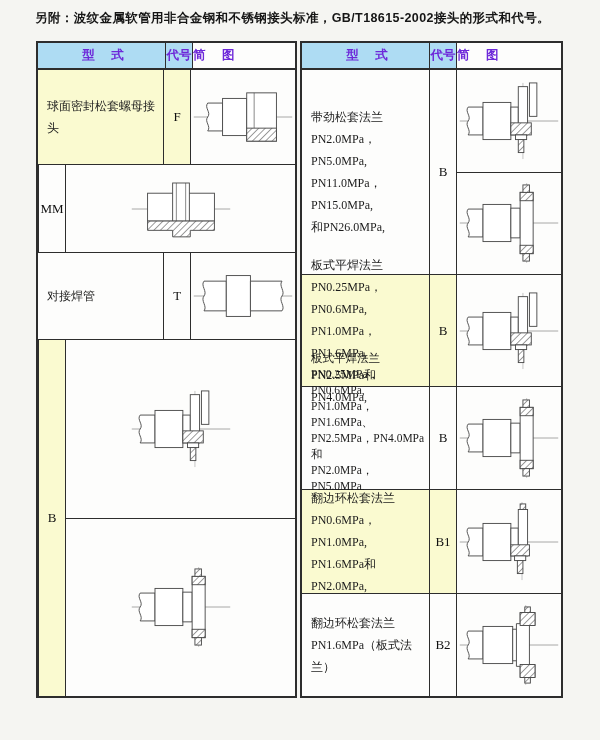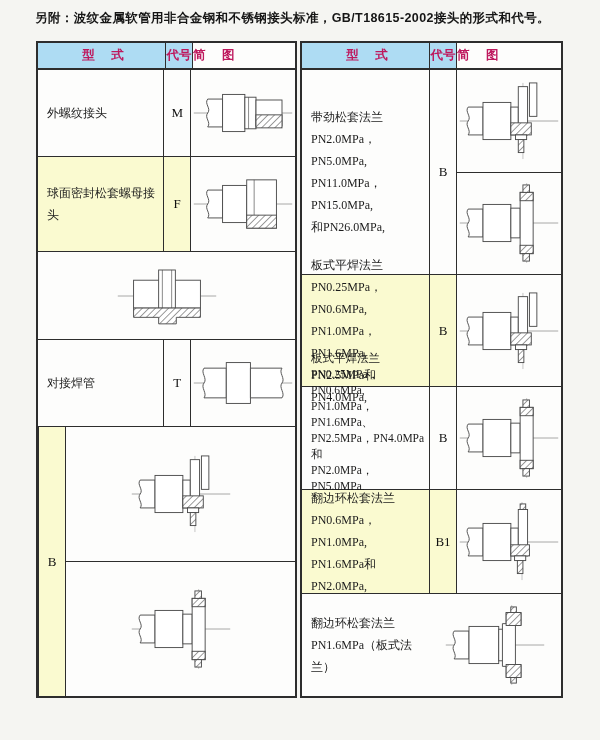--- a/index.html
+++ b/index.html
@@ -20,21 +20,21 @@
     box-sizing:border-box;display:flex;flex-direction:column;
   }
   #tbl-left{left:36px;width:261px;}
   #tbl-right{left:300px;width:263px;}
   .hrow{
     display:flex;height:27px;flex:none;
     background:#aedcf3;border-bottom:2px solid #2d2d2d;box-sizing:border-box;
   }
   .hcell{
     display:flex;align-items:center;justify-content:center;
-    font-size:12.5px;font-weight:700;color:#be185d;letter-spacing:2px;
+    font-size:12.5px;font-weight:700;color:#6d28d9;letter-spacing:2px;
     box-sizing:border-box;
   }
   .row{display:flex;flex:none;border-bottom:1px solid #2d2d2d;box-sizing:border-box;}
   .row:last-child{border-bottom:none;flex:1;}
   .c1{width:127px;box-sizing:border-box;display:flex;flex-direction:column;justify-content:center;padding:4px 4px 4px 9px;}
   .c2{width:28px;box-sizing:border-box;border-left:1px solid #2d2d2d;border-right:1px solid #2d2d2d;
       display:flex;align-items:center;justify-content:center;}
   .c3{flex:1;box-sizing:border-box;display:flex;flex-direction:column;align-items:stretch;justify-content:center;background:#fdfdfc;}
   .hl{background:#fafad0;}
   .type-text{
@@ -158,53 +158,41 @@
 
 <div class="page-title">另附：波纹金属软管用非合金钢和不锈钢接头标准，GB/T18615-2002接头的形式和代号。</div>
 
 <div class="tbl" id="tbl-left">
   <div class="hrow">
     <div class="hcell c1">型　式</div>
     <div class="hcell c2" style="letter-spacing:0;">代号</div>
     <div class="hcell c3">简　图</div>
   </div>
 
-  <div class="row" style="height:87px">
-    <div class="c1">
-        <div class="type-text">外螺纹接头</div>
-      </div>
-    <div class="c2">
-        <span class="code-text">M</span>
-      </div>
-    <div class="c3">
-        <div class="one">
-          <svg class="diag" width="104" height="80" viewBox="0 0 112 86">
-            <use href="#sym-m"></use>
-          </svg>
-        </div>
-      </div>
-  </div>
 
   <div class="row" style="height:95px">
     <div class="c1 hl">
         <div class="type-text">球面密封松套螺母接头</div>
       </div>
     <div class="c2 hl">
         <span class="code-text">F</span>
       </div>
     <div class="c3">
         <div class="one">
           <svg class="diag" width="104" height="80" viewBox="0 0 112 86">
             <use href="#sym-f"></use>
           </svg>
         </div>
       </div>
   </div>
 
   <div class="row" style="height:88px">
+    <div class="c2">
+        <span class="code-text">MM</span>
+      </div>
     <div class="c3">
         <div class="one">
           <svg class="diag" width="104" height="80" viewBox="0 0 112 86">
             <use href="#sym-mm"></use>
           </svg>
         </div>
       </div>
   </div>
 
 
@@ -330,20 +318,23 @@
           </svg>
         </div>
       </div>
   </div>
 
   <div class="row">
     <div class="c1">
         <div class="type-text">翻边环松套法兰
 PN1.6MPa（板式法兰）</div>
       </div>
+    <div class="c2">
+        <span class="code-text">B2</span>
+      </div>
     <div class="c3">
         <div class="one">
           <svg class="diag" width="104" height="80" viewBox="0 0 112 86">
             <use href="#sym-flange4"></use>
           </svg>
         </div>
       </div>
   </div>
 </div>
 

